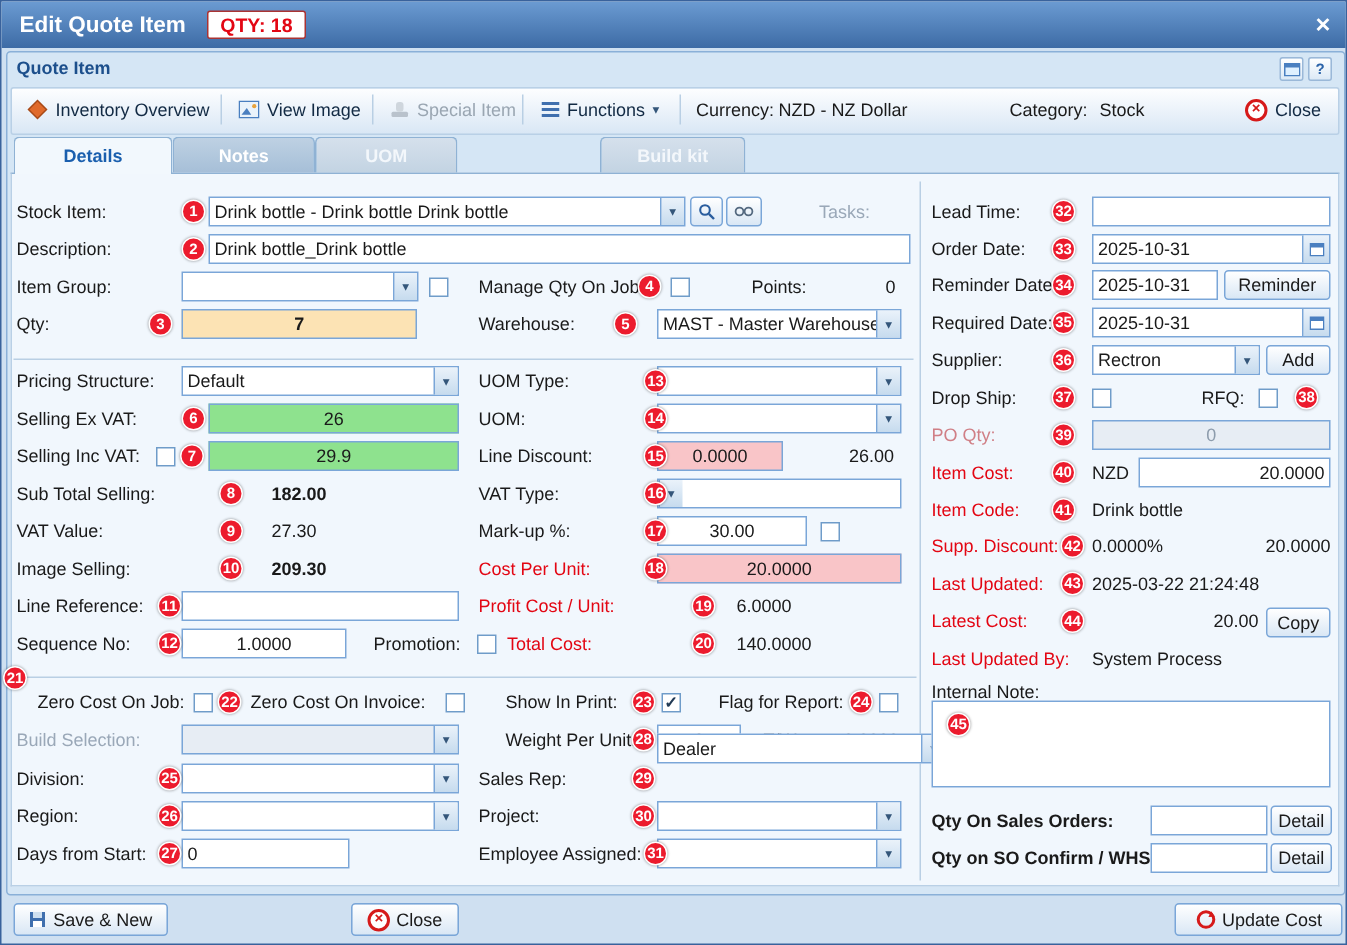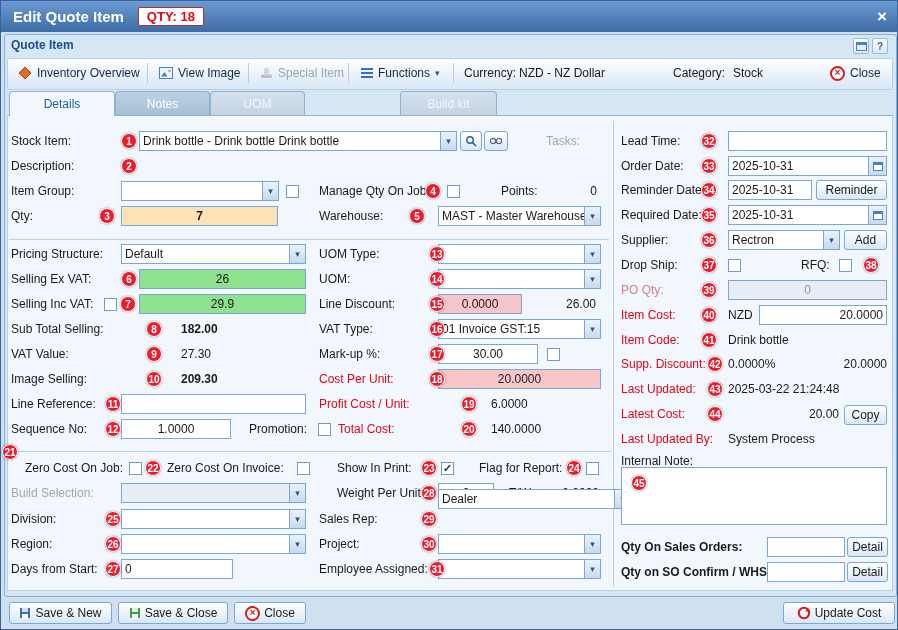--- a/index.html
+++ b/index.html
@@ -12,21 +12,21 @@
   .tb-close{margin-left:auto;color:#fff;font-size:17px;font-weight:bold;cursor:pointer;line-height:1;}
   
   .panel-bg{left:3px;top:33px;width:891px;height:561px;background:#d5e6f5;border:1px solid #8ab0d8;border-radius:3px;}
   .panel-title{left:10px;top:37px;font-weight:bold;color:#1c4f8c;}
   .panel-ico{width:16px;height:16px;border:1px solid #9ab8d8;background:linear-gradient(#ffffff,#dce9f6);display:flex;align-items:center;justify-content:center;border-radius:2px;font-size:10px;font-weight:bold;color:#2a62a8;cursor:pointer;box-sizing:border-box;}
   .toolbar-bg{left:6px;top:57px;width:884px;height:30px;background:linear-gradient(#fdfeff,#d9e7f5);border:1px solid #b9d0e6;border-radius:2px;}
   .tbtn{display:flex;align-items:center;gap:5px;height:22px;padding:0 5px;color:#122a44;cursor:pointer;white-space:nowrap;}
   .tbtn.gray{color:#9aa6b2;}
   .tsep{width:1px;height:20px;background:#b9cfe4;}
   
-  .tab{position:absolute;top:90px;height:25px;display:flex;align-items:center;justify-content:center;font-weight:normal;border:1px solid #8fb2d4;border-bottom:none;border-radius:4px 4px 0 0;box-sizing:border-box;cursor:pointer;}
+  .tab{position:absolute;top:90px;height:25px;display:flex;align-items:center;justify-content:center;font-weight:bold;border:1px solid #8fb2d4;border-bottom:none;border-radius:4px 4px 0 0;box-sizing:border-box;cursor:pointer;}
   .tab.active{background:#f2f8fd;color:#1a5fae;z-index:3;}
   .tab.inactive{background:linear-gradient(#bed1e3,#a5bed7);color:#ffffff;}
   .tab.dis{background:linear-gradient(#d5e0ec,#c2d3e2);color:#f3f7fb;}
   .content-bg{left:6px;top:114px;width:884px;height:474px;background:#f1f7fd;border:1px solid #b9d0e6;border-top:1px solid #8fb2d4;}
   
   .lbl{white-space:nowrap;}
   .glbl{color:#9aa8b8;white-space:nowrap;}
   .plbl{color:#d07f86;white-space:nowrap;}
   .rlbl{color:#e30613;white-space:nowrap;}
   .blbl{font-weight:bold;white-space:nowrap;}
@@ -155,20 +155,21 @@
         <svg width="14" height="12" viewBox="0 0 14 12">
           <circle cx="4" cy="6" r="2.6" fill="none" stroke="#556a80" stroke-width="1.2"></circle>
           <circle cx="10" cy="6" r="2.6" fill="none" stroke="#556a80" stroke-width="1.2"></circle>
         </svg>
       </span>
   </div>
   <span class="abs glbl" style="left:545px;top:133px">Tasks:</span>
 
   <span class="abs lbl" style="left:10px;top:158px">Description:</span>
   <span class="abs badge" style="left:120px;top:157px">2</span>
+  <input class="abs inp" style="left: 138px; top: 155px; width: 468px;" value="Drink bottle_Drink bottle">
 
   <span class="abs lbl" style="left:10px;top:183px">Item Group:</span>
   <div class="abs combo" style="left:120px;top:180px;width:158px">
     <span class="ctext"></span>
     <span class="carr">▾</span>
   </div>
   <span class="abs chk" style="left:285px;top:184px"></span>
   <span class="abs lbl" style="left:318px;top:183px">Manage Qty On Job:</span>
   <span class="abs badge" style="left:424px;top:182px">4</span>
   <span class="abs chk" style="left:446px;top:184px"></span>
@@ -217,21 +218,20 @@
   <span class="abs badge" style="left:428px;top:295px">15</span>
   <input class="abs inp pink center" style="left: 437px; top: 293px; width: 84px;" value="0.0000">
   <span class="abs val" style="left:540px;top:296px;width:55px;text-align:right">26.00</span>
 
   <span class="abs lbl" style="left:10px;top:321px">Sub Total Selling:</span>
   <span class="abs badge" style="left:145px;top:320px">8</span>
   <span class="abs blbl" style="left:180px;top:321px">182.00</span>
   <span class="abs lbl" style="left:318px;top:321px">VAT Type:</span>
   <span class="abs badge" style="left:428px;top:320px">16</span>
   <div class="abs combo" style="left:437px;top:318px;width:163px">
-    <span class="ctext">01 Invoice GST:15</span>
     <span class="carr">▾</span>
   </div>
 
   <span class="abs lbl" style="left:10px;top:346px">VAT Value:</span>
   <span class="abs badge" style="left:145px;top:345px">9</span>
   <span class="abs val" style="left:180px;top:346px">27.30</span>
   <span class="abs lbl" style="left:318px;top:346px">Mark-up %:</span>
   <span class="abs badge" style="left:428px;top:345px">17</span>
   <input class="abs inp center" style="left: 437px; top: 343px; width: 100px;" value="30.00">
   <span class="abs chk" style="left:546px;top:347px"></span>
@@ -416,30 +416,20 @@
   <div class="abs btn" style="left:8px;top:601px;width:103px">
     <span class="ico">
         <svg width="12" height="12" viewBox="0 0 12 12">
           <rect x="1" y="1" width="10" height="10" fill="#3f6fae"></rect>
           <rect x="3" y="1" width="6" height="4" fill="#cfe0f0"></rect>
           <rect x="3" y="7" width="6" height="4" fill="#fff"></rect>
         </svg>
       </span>
     <span>Save &amp; New</span>
   </div>
-  <div class="abs btn" style="left:117px;top:601px;width:110px">
-    <span class="ico">
-        <svg width="12" height="12" viewBox="0 0 12 12">
-          <rect x="1" y="1" width="10" height="10" fill="#3f9a52"></rect>
-          <rect x="3" y="1" width="6" height="4" fill="#d8f0dc"></rect>
-          <rect x="3" y="7" width="6" height="4" fill="#fff"></rect>
-        </svg>
-      </span>
-    <span>Save &amp; Close</span>
-  </div>
   <div class="abs btn" style="left:233px;top:601px;width:72px">
     <span class="redx">×</span>
     <span>Close</span>
   </div>
   <div class="abs btn" style="left:782px;top:601px;width:112px">
     <span class="ico">
         <svg width="14" height="14" viewBox="0 0 14 14">
           <circle cx="7" cy="7" r="5.2" fill="none" stroke="#d61a1a" stroke-width="2"></circle>
           <path d="M10.5 1.5 L12.8 5.2 L8.6 5.4 Z" fill="#d61a1a"></path>
         </svg>

